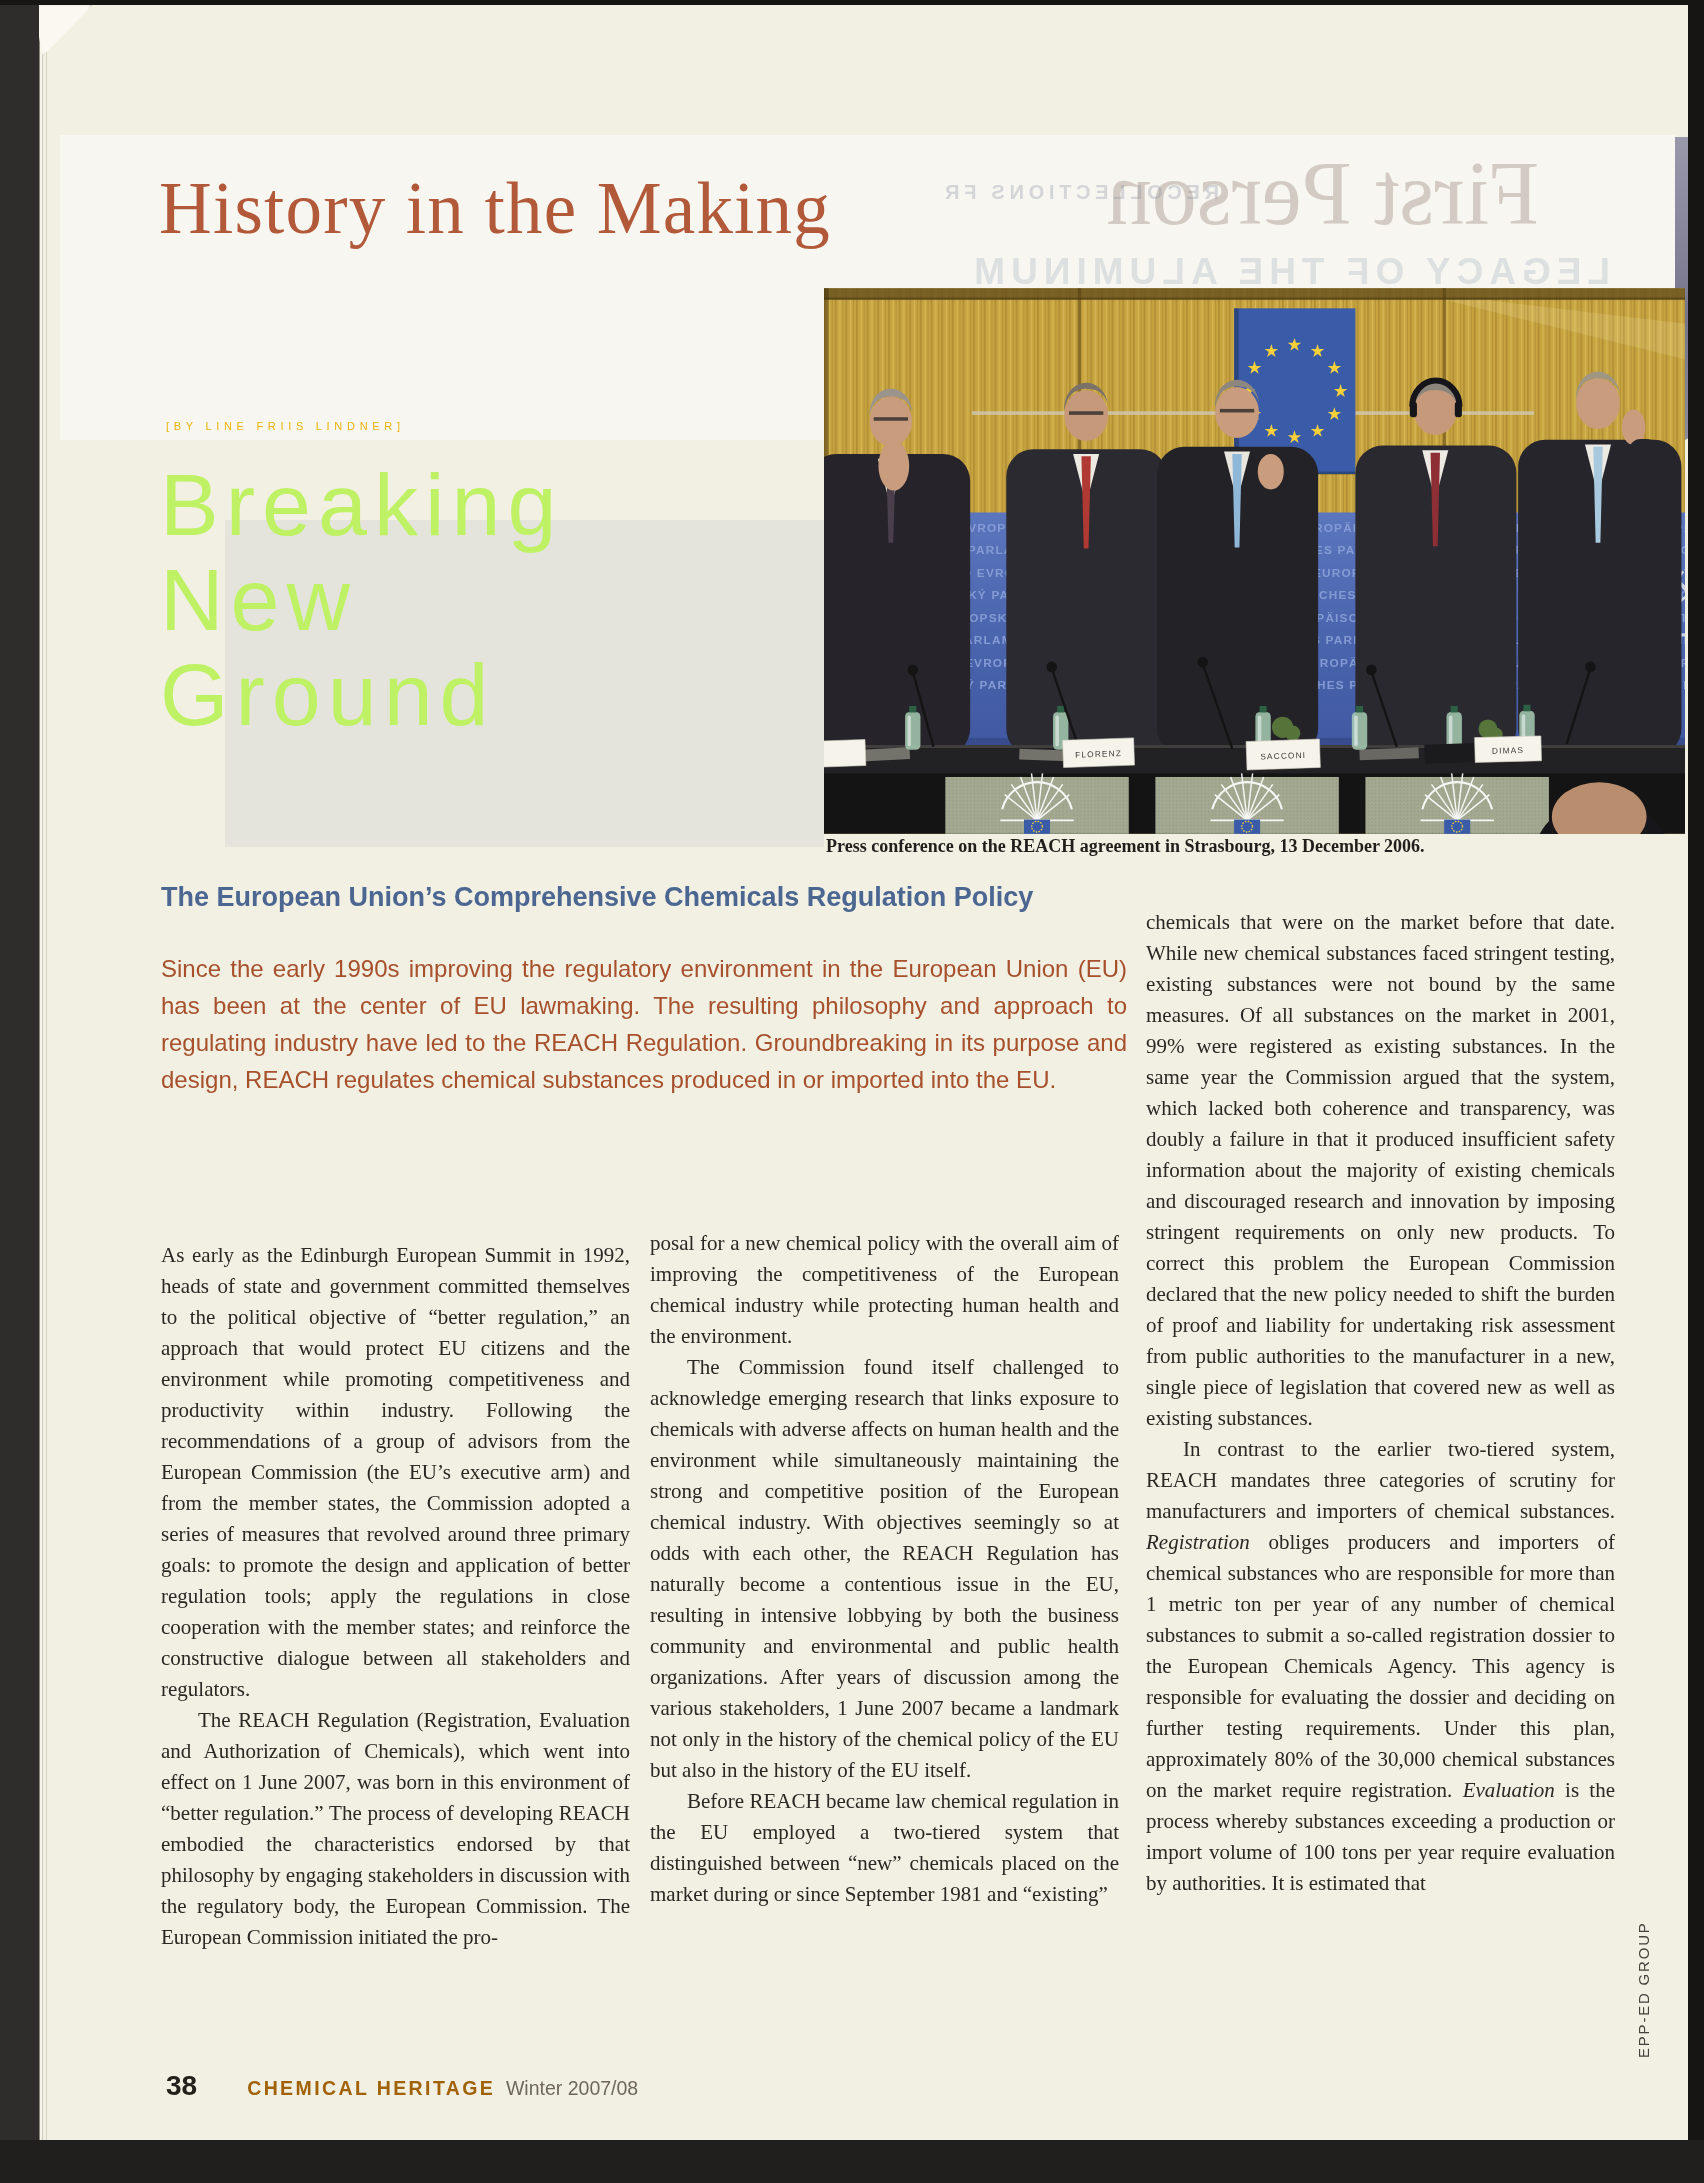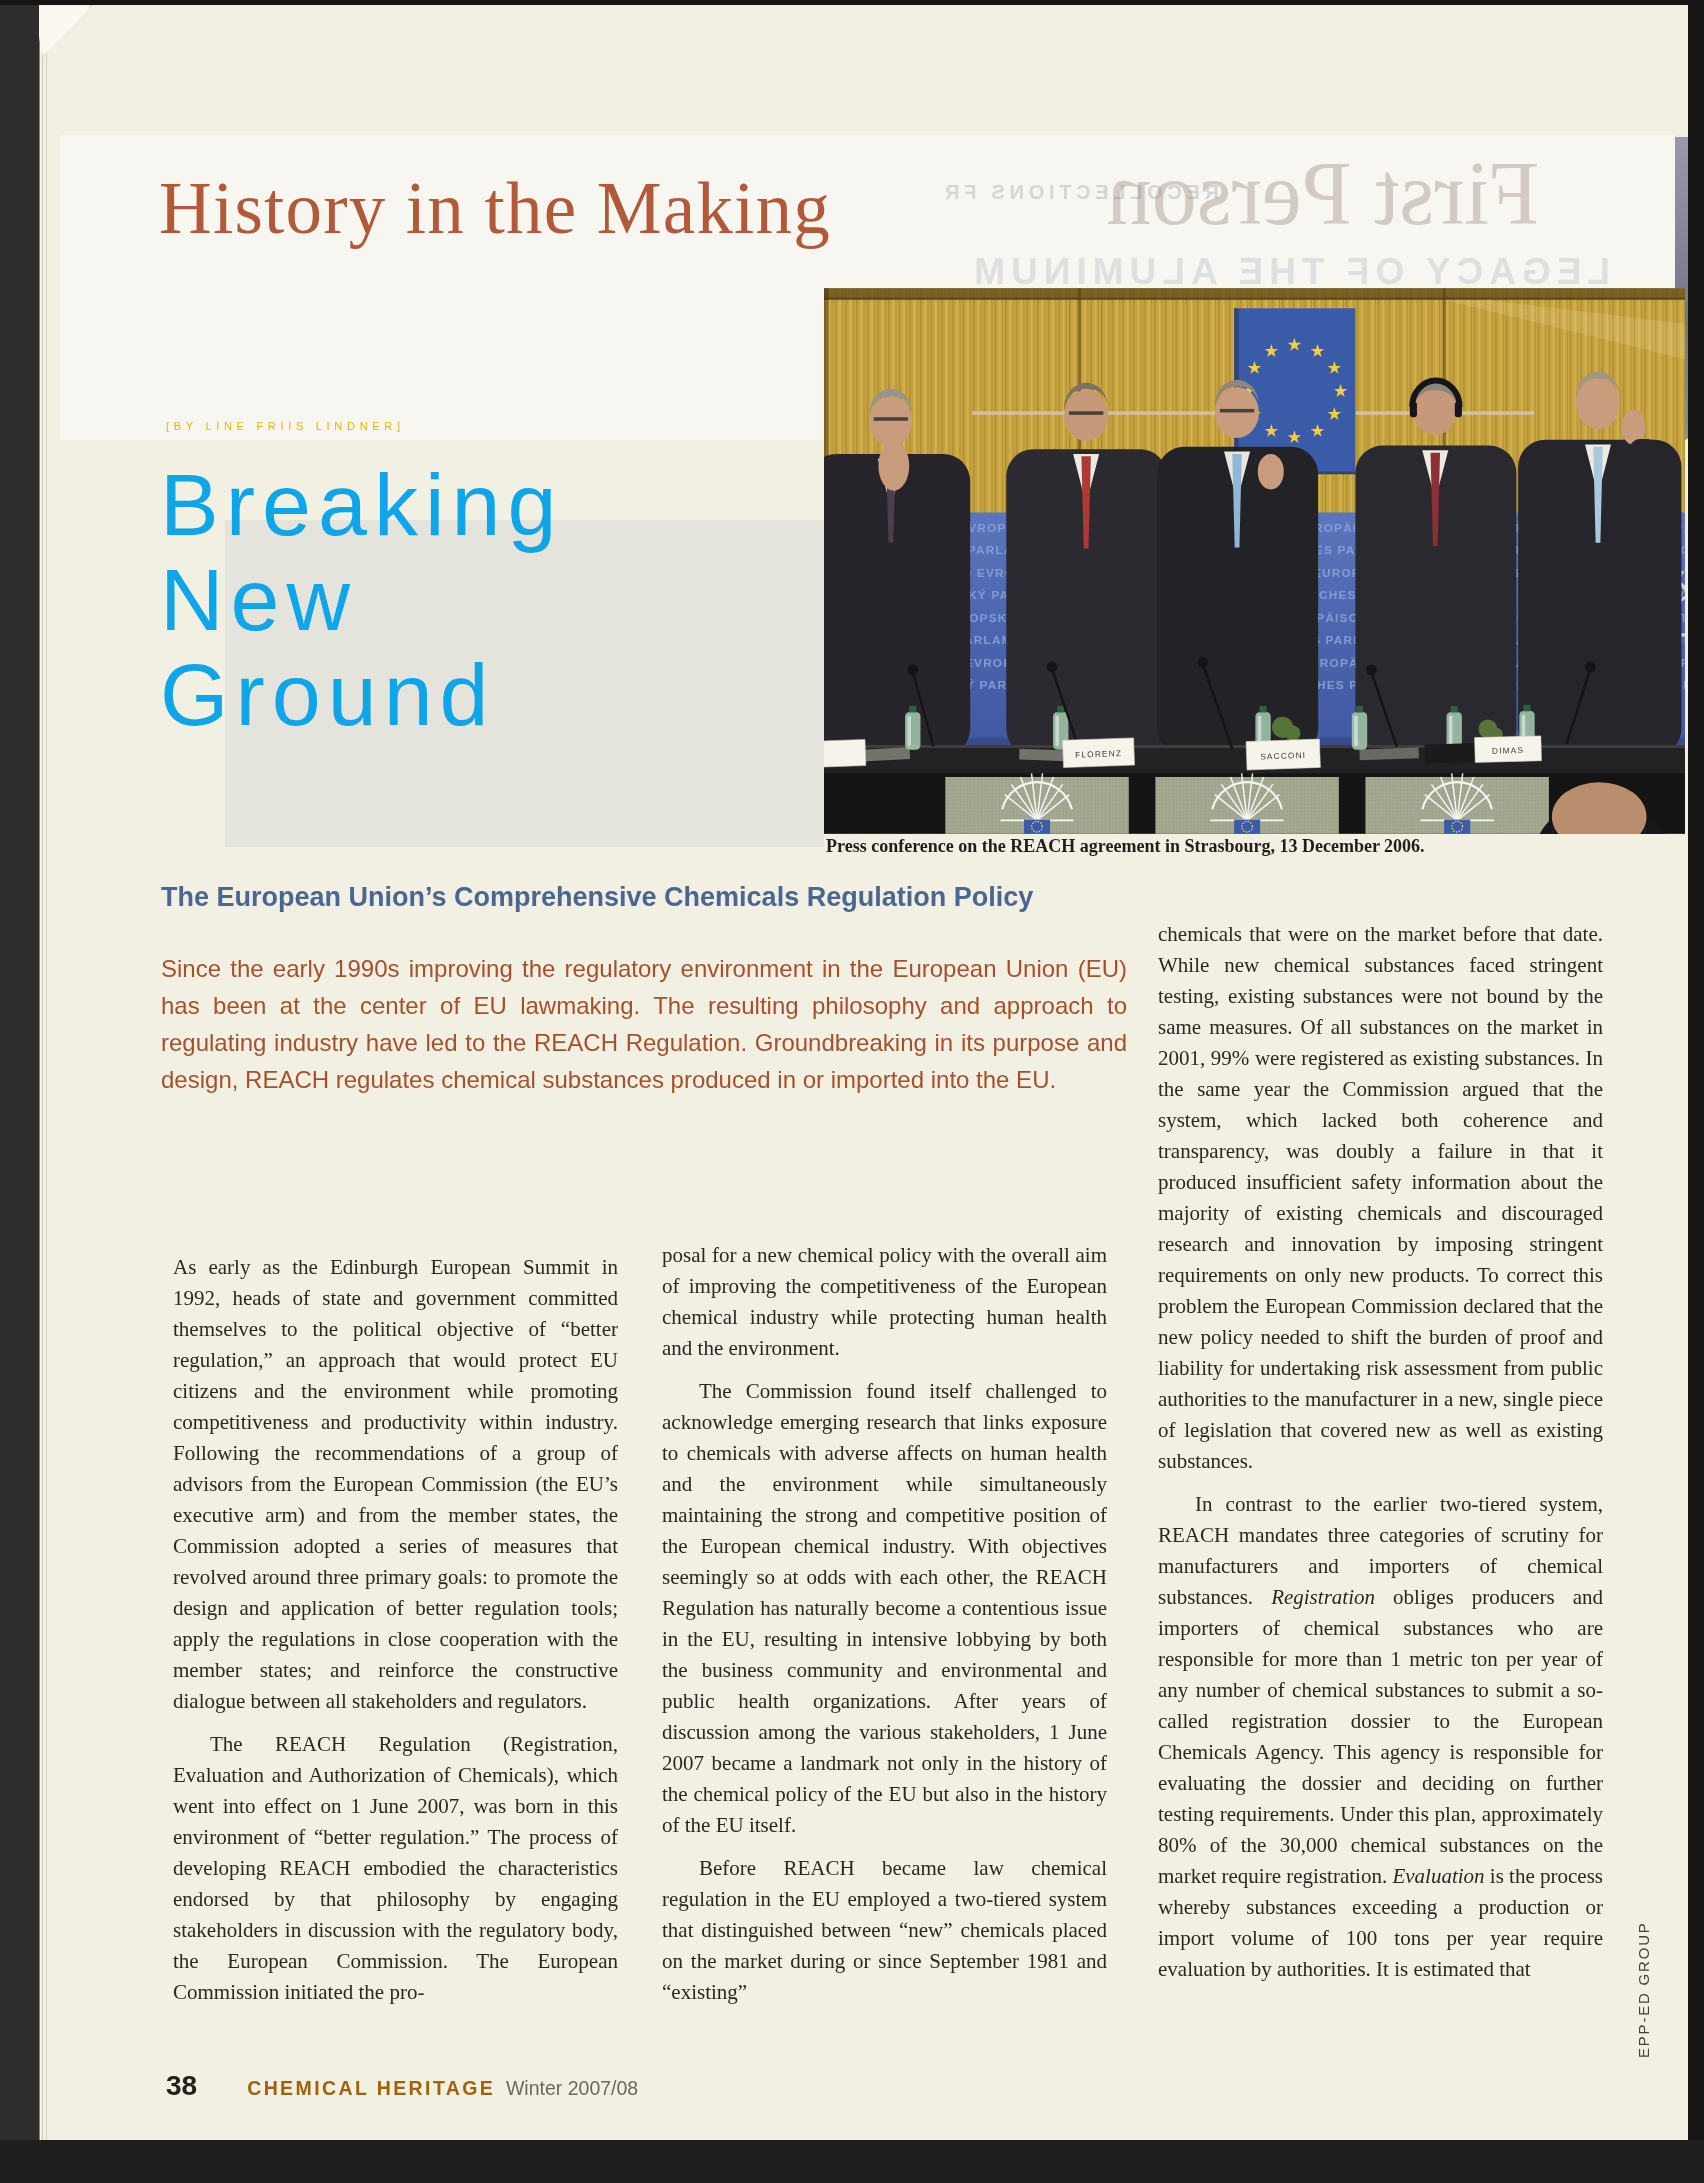--- a/index.html
+++ b/index.html
@@ -33,28 +33,28 @@
   .g-legacy{left:965px;top:251px;width:645px;font-size:37px;letter-spacing:6px;
     font-weight:bold;color:rgba(168,178,190,.33);}
   .g-lykos{left:1420px;top:391px;width:183px;font-size:16.6px;letter-spacing:2.4px;
     font-weight:bold;color:rgba(158,164,176,.30);}
 
   
   .header-title{left:159px;top:167px;font-family:"Liberation Serif",serif;
     font-size:73px;letter-spacing:1.2px;color:#b2593a;white-space:nowrap;}
   .byline{left:166px;top:420px;font-size:11px;letter-spacing:4.7px;color:#eab308;white-space:nowrap;}
   .big-title{left:160px;top:457px;width:681px;font-size:88px;line-height:95px;
-    letter-spacing:7px;color:#0ea5e9;}
+    letter-spacing:7px;color:#bef264;}
   .caption{left:826px;top:836px;width:859px;font-size:18px;font-weight:bold;color:#211e1b;font-family:Liberation Serif, serif;}
   .subtitle{left:161px;top:882px;width:1006px;font-size:27px;font-weight:bold;color:#4a6691;}
   .intro{left:161px;top:950px;width:966px;font-size:24px;line-height:37px;
     color:#a6502c;text-align:justify;}
   .col{font-family:"Liberation Serif",serif;font-size:21px;line-height:31px;
     color:#2c2722;text-align:justify;overflow:hidden;}
-  .col p{margin:12px;text-indent:37px;}
+  .col p{margin:0;text-indent:37px;}
   .col p.noindent{text-indent:0;}
   #col1{left:161px;top:1240px;width:469px;height:805px;}
   #col2{left:650px;top:1228px;width:469px;height:805px;font-family:Liberation Serif, serif;}
   #col3{left:1146px;top:907px;width:469px;height:1142px;}
   .footer{left:166px;top:2070px;display:flex;align-items:baseline;white-space:nowrap;}
   .footer .pageno{font-size:28px;font-weight:bold;color:#24201c;margin-right:50px;}
   .footer .mag{font-size:19.5px;font-weight:bold;letter-spacing:2.4px;color:#a16207;margin-right:10.7px;}
   .footer .issue{font-size:19.5px;color:#6e675d;}
   .credit{left:1635px;top:1922px;height:136px;writing-mode:vertical-rl;transform:rotate(180deg);
     font-size:15px;letter-spacing:1.8px;color:#45413b;white-space:nowrap;}

